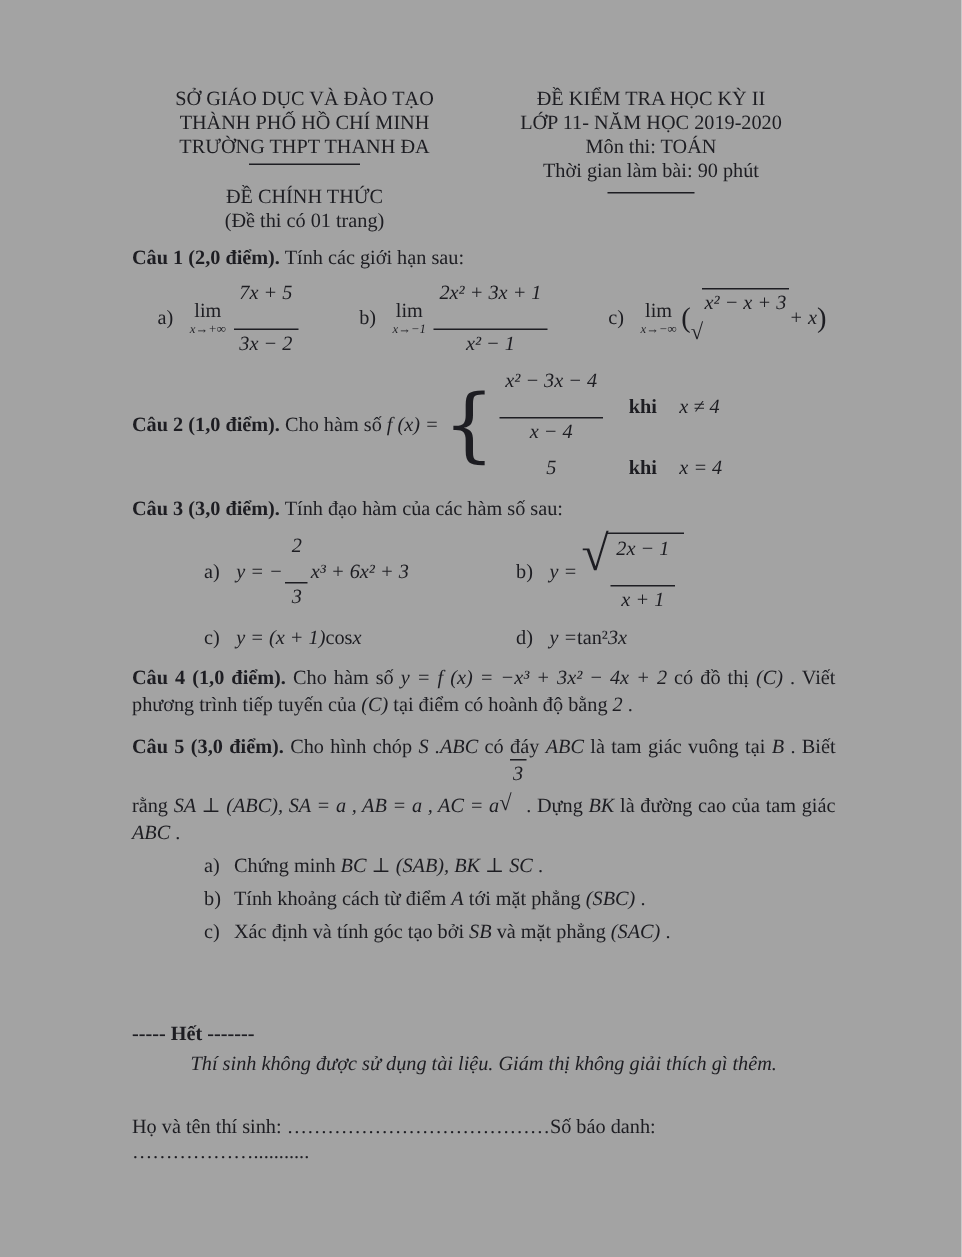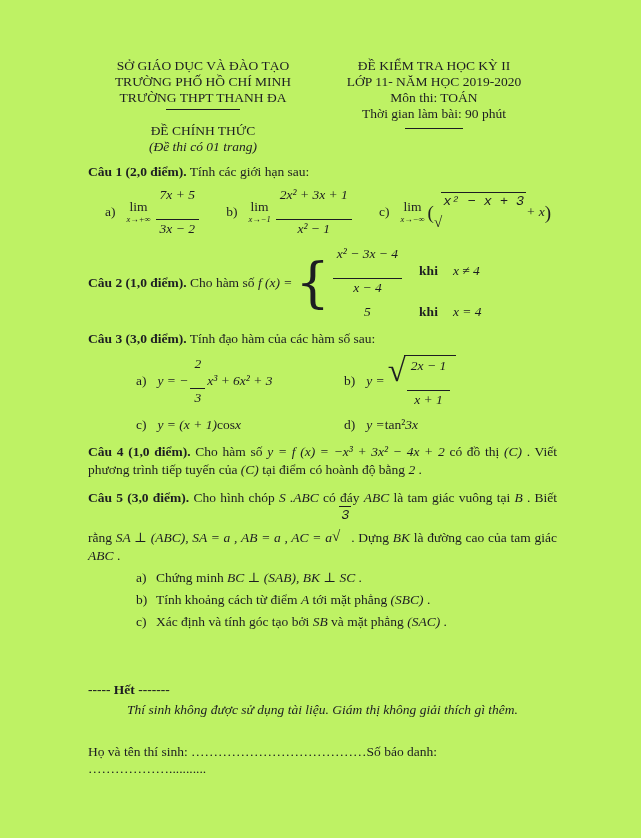--- a/index.html
+++ b/index.html
@@ -1,24 +1,24 @@
 <!DOCTYPE html>
 <html><head>
 <meta charset="utf-8">
 <style>
   * { box-sizing: border-box; }
   html,body { margin:0; padding:0; background:#e8e8e8; }
   .page {
-    width:641px; height:838px; margin:0 auto; background:#bef264;
+    width:641px; height:838px; margin:0 auto; background:#a3a3a3;
     color:#1d1d22; font-family:"Liberation Serif","DejaVu Serif",serif;
     font-size:13.5px; line-height:1.3; padding:58px 84px 0 88px;
     position:relative; overflow:hidden;
   }
   .bold { font-weight:normal; }
-  .it { font-style:italic; }
+  .it { }
   .mi { font-style:italic; }
 
   
   .header { display:flex; justify-content:space-between; }
   .h-left { width:230px; text-align:center; }
   .h-right { width:222px; text-align:center; margin-right:12px; }
   .h-line { line-height:1.18; }
   .rule { width:74px; border-bottom:1.4px solid #1d1d22; margin:3px auto 0; }
   .official { margin-top:13px; }
   .rule2 { width:58px; border-bottom:1.4px solid #1d1d22; margin:6px auto 0; }
@@ -36,21 +36,21 @@
   .lim .s { font-size:8.5px; line-height:1; margin-top:1px; font-style:italic; }
 
   
   .frac { display:inline-flex; flex-direction:column; text-align:center; font-style:italic; vertical-align:middle; margin:0 2px; }
   .frac .n { border-bottom:1.1px solid #1d1d22; padding:0 4px 17px; line-height:1.12; }
   .frac .d { padding:1px 4px 0; line-height:1.12; }
 
   
   .sqrt { display:inline-flex; align-items:flex-start; font-style:italic; white-space:nowrap; }
   .sqrt .sign { font-style:normal; font-size:15px; line-height:1; margin-right:-1px; position:relative; top:-1px; }
-  .sqrt .ov { border-top:1.1px solid #1d1d22; padding:0 2px;font-family:Liberation Mono, monospace; }
+  .sqrt .ov { border-top:1.1px solid #1d1d22; padding:0 2px; }
   .sqrtb { display:inline-flex; align-items:flex-start; margin-left:3px; }
   .sqrtb .signb { font-style:normal; font-size:33px; line-height:0.92; margin-right:-2px; font-weight:400; }
   .sqrtb .ovb { border-top:1.2px solid #1d1d22; padding:2px 4px 0 1px; display:inline-flex; }
   .bp { font-size:19px; line-height:1; position:relative; top:1px; }
 
   
   .c2row { display:flex; align-items:center; margin-top:8px; width:100%; }
   .c2row .seg1 { white-space:nowrap; }
   .piecewise { display:inline-flex; align-items:center; margin:0 3px; }
   .brace { font-size:54px; font-weight:400; line-height:0.85; font-family:"DejaVu Serif",serif; margin-right:1px; }
@@ -79,21 +79,21 @@
   .mt10 { margin-top:10px; }
 </style>
 </head>
 <body>
 
 <div class="page">
 
   <div class="header">
     <div class="h-left">
       <div class="h-line">SỞ GIÁO DỤC VÀ ĐÀO TẠO</div>
-      <div class="h-line">TRƯỜNG PHỐ HỒ CHÍ MINH</div>
+      <div class="h-line">THÀNH PHỐ HỒ CHÍ MINH</div>
       <div class="h-line bold">TRƯỜNG THPT THANH ĐA</div>
       <div class="rule"></div>
       <div class="h-line bold official">ĐỀ CHÍNH THỨC</div>
       <div class="h-line it">(Đề thi có 01 trang)</div>
     </div>
     <div class="h-right">
       <div class="h-line bold">ĐỀ KIỂM TRA HỌC KỲ II</div>
       <div class="h-line bold">LỚP 11- NĂM HỌC 2019-2020</div>
       <div class="h-line bold">Môn thi: TOÁN</div>
       <div class="h-line">Thời gian làm bài: 90 phút</div>

